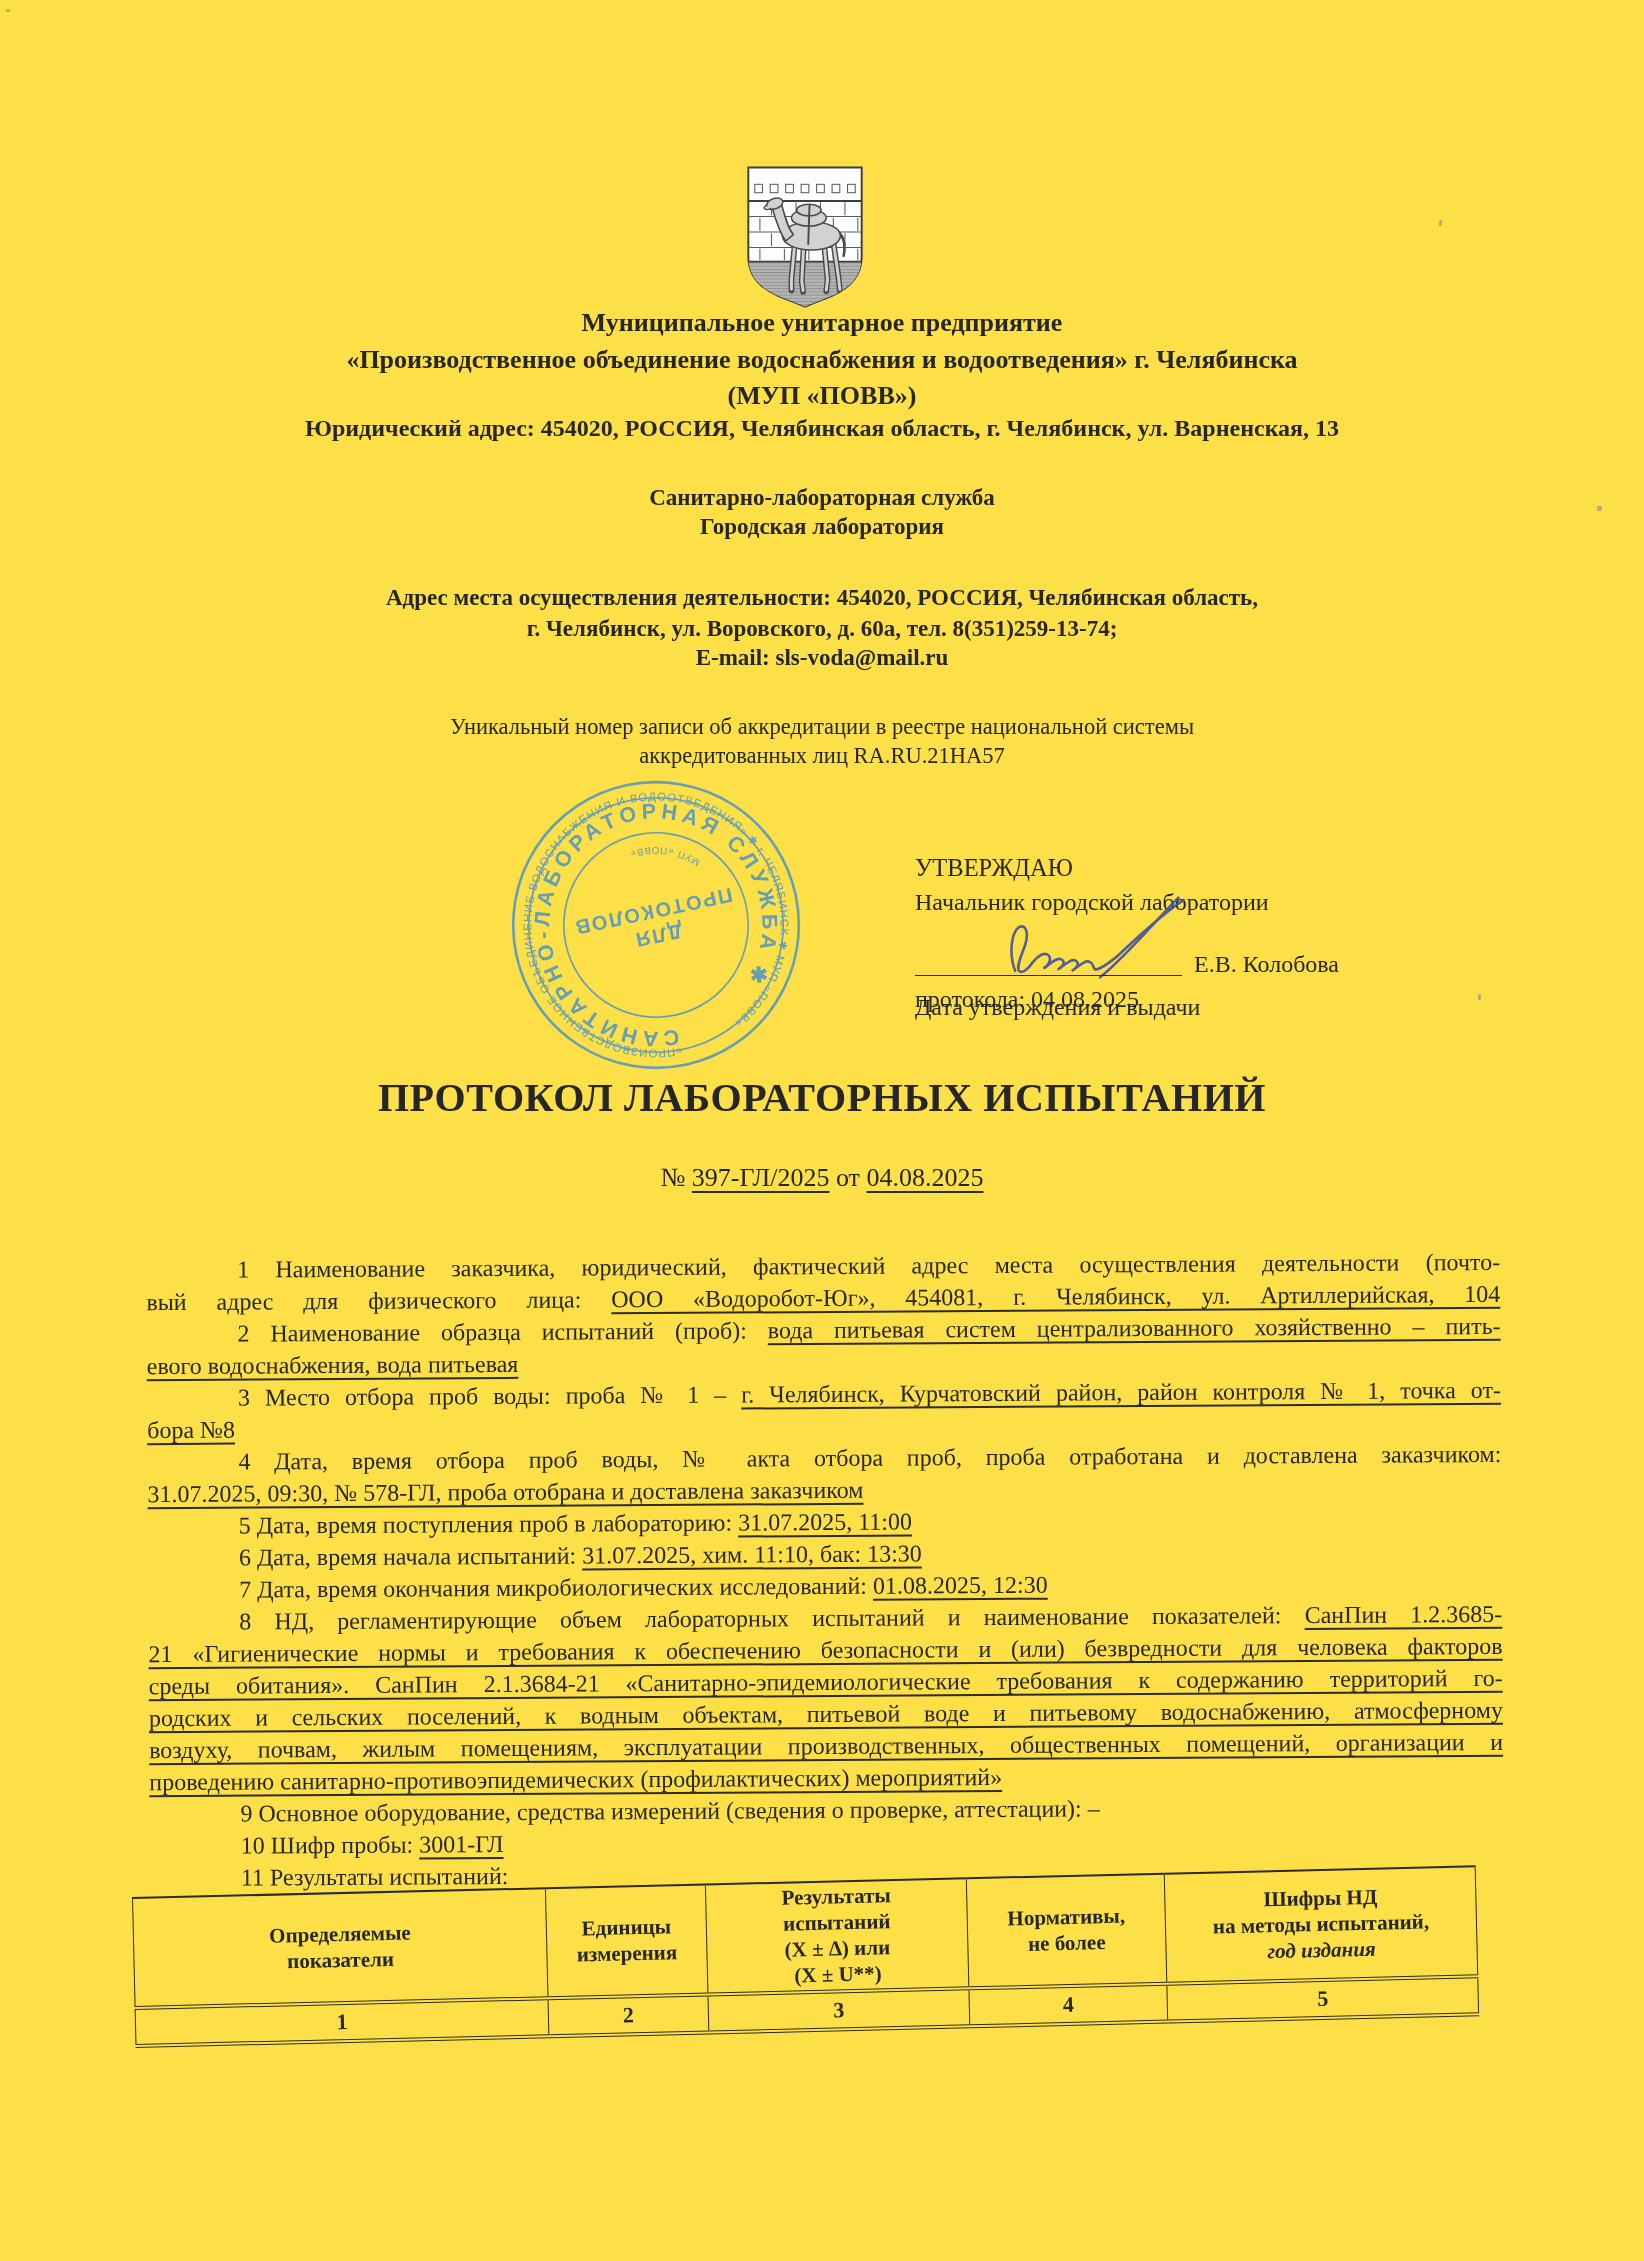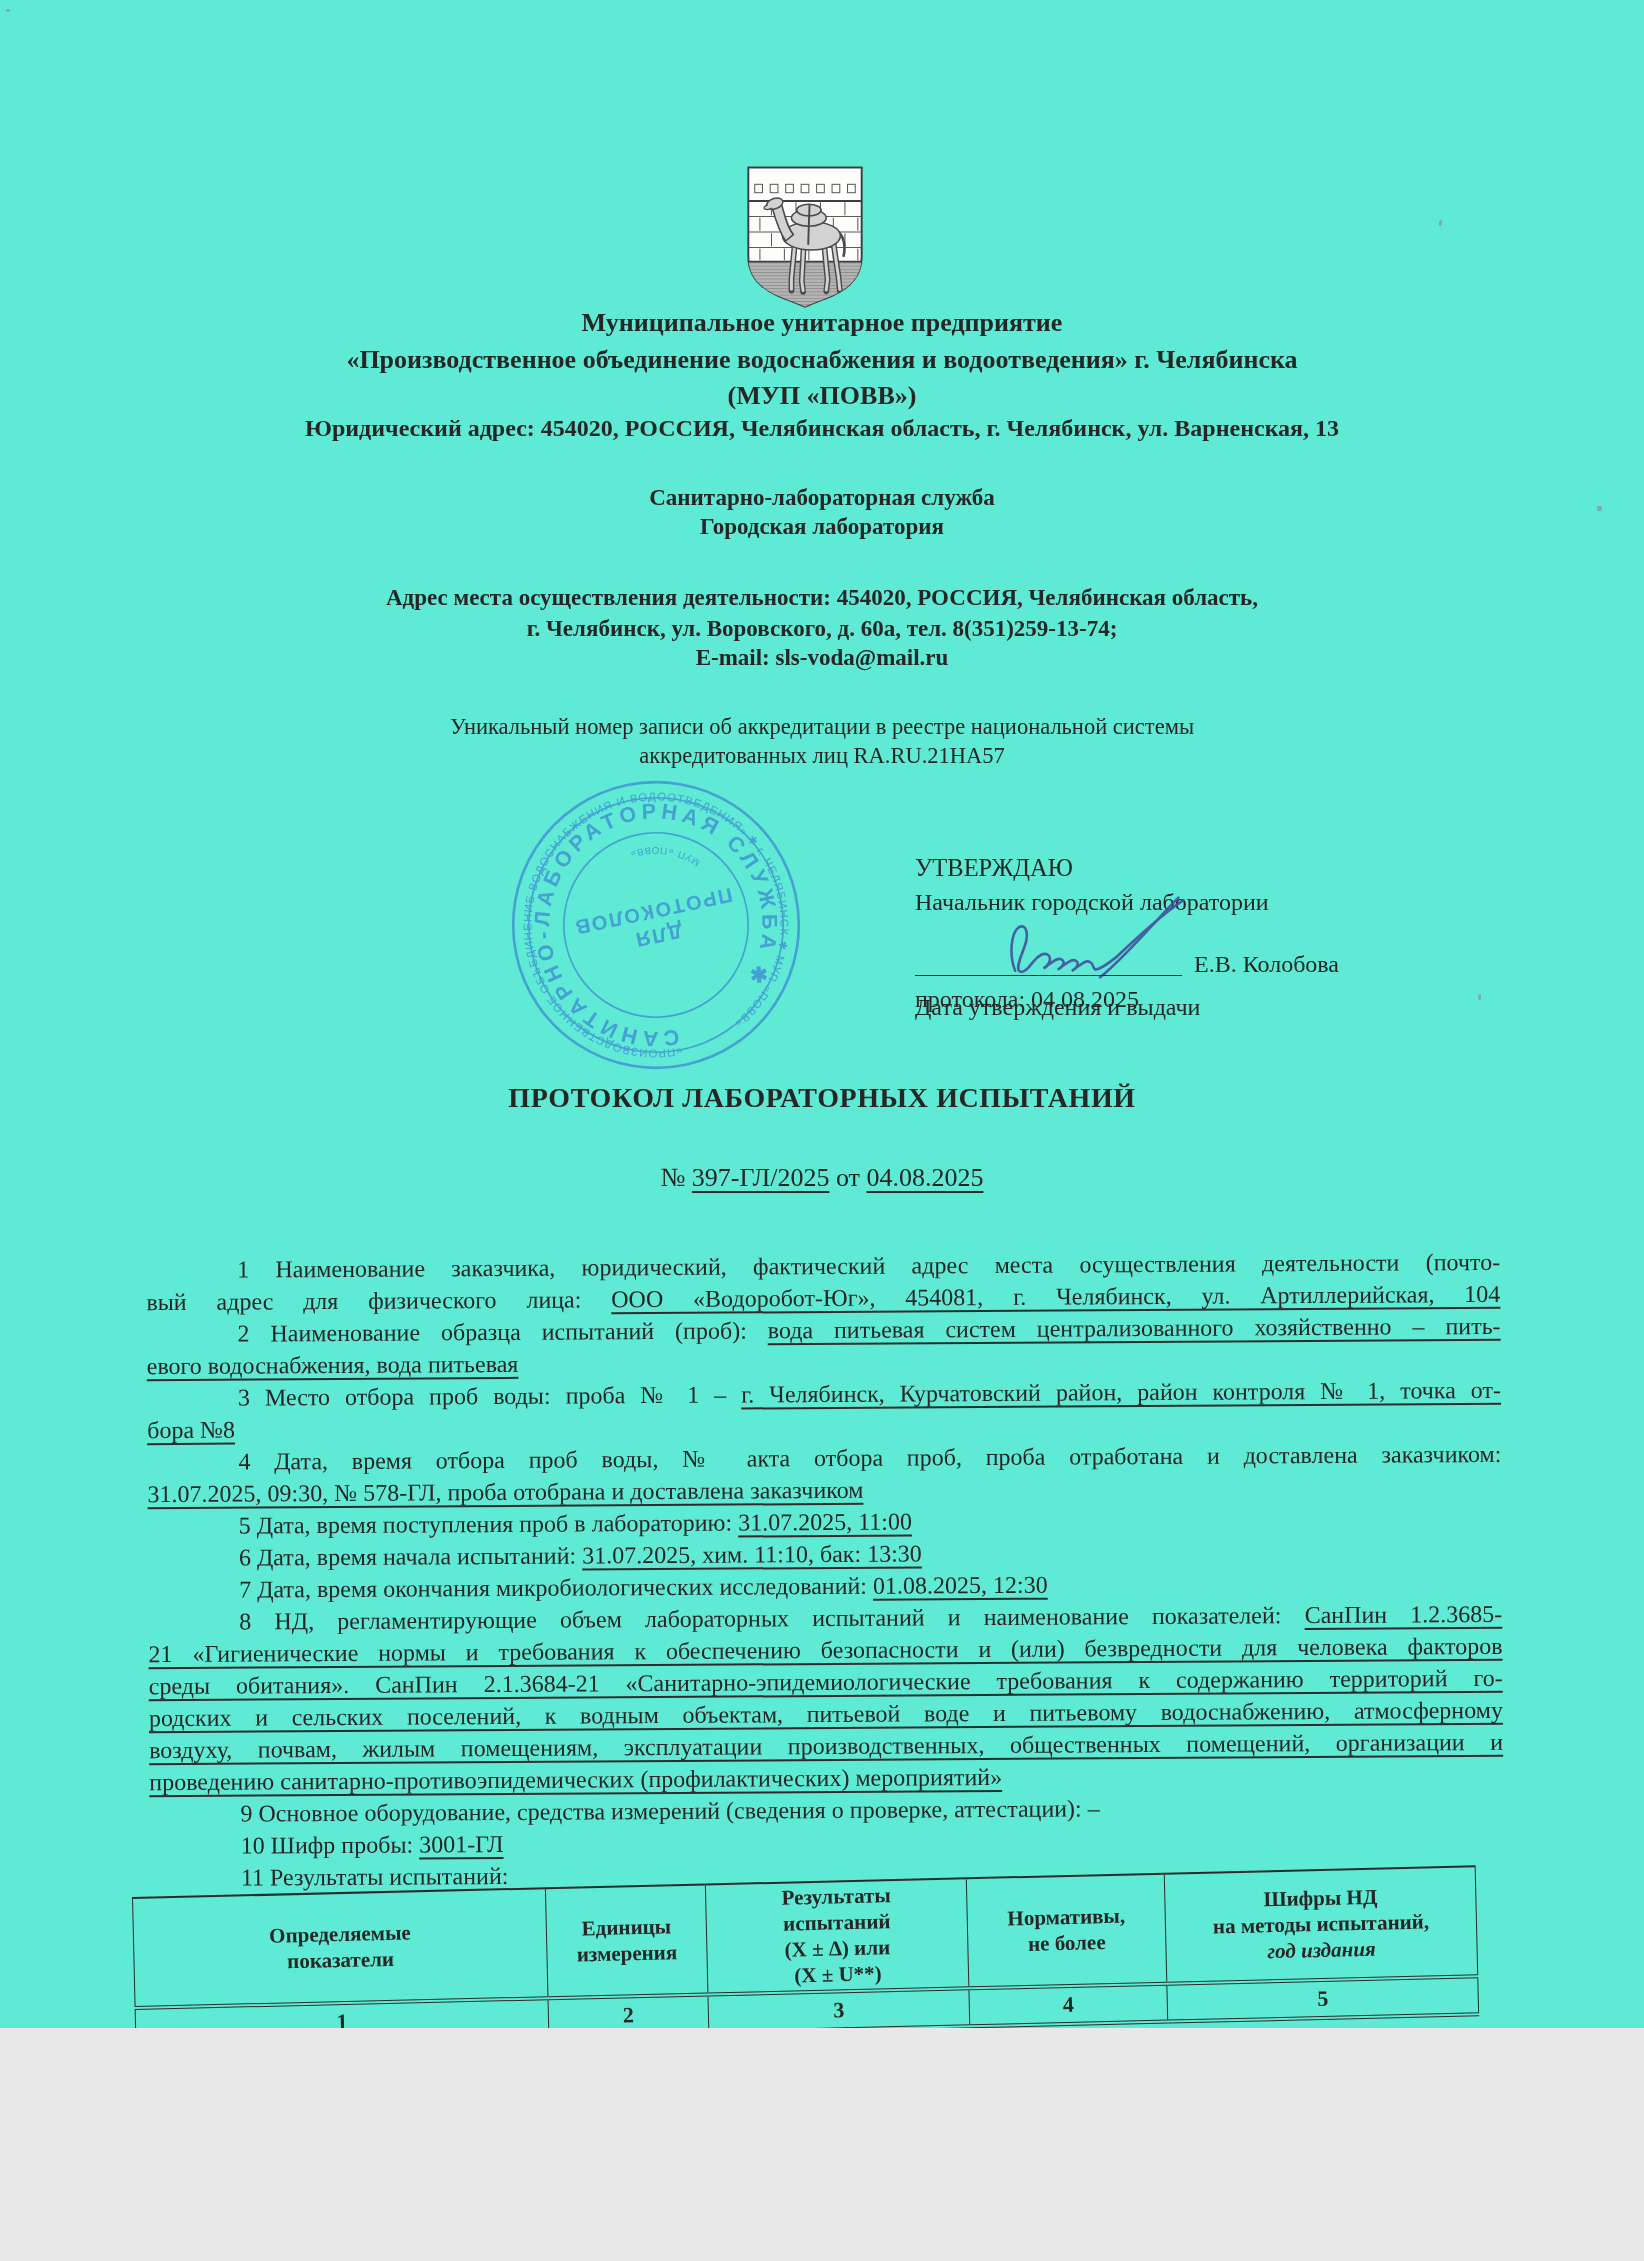--- a/index.html
+++ b/index.html
@@ -1,22 +1,22 @@
 <!DOCTYPE html>
 <html style="font-size:10.3px"><head>
 <meta charset="utf-8">
 <style>
   html,body{margin:0;padding:0;background:#e8e8e8;}
-  .page{position:relative;width:1644px;height:2028px;background:#5eead4;
+  .page{position:relative;width:1644px;height:2261px;background:#fde047;
         font-family:"Liberation Serif", serif;color:#262626;overflow:hidden;}
   .abs{position:absolute;}
   .c{position:absolute;left:0;width:1644px;text-align:center;}
   .b{font-weight:700;}
   .fs40{font-size:26px;line-height:31px;}
-  .fs46{font-size:28px;line-height:33px;letter-spacing:0.6px;}
+  .fs46{font-size:40px;line-height:33px;letter-spacing:0.6px;}
   .fs37{font-size:24px;line-height:28px;}
   .fs36{font-size:23px;line-height:28px;}
   .fs35{font-size:22.5px;line-height:27px;}
   .u{text-decoration:underline;text-decoration-thickness:1.6px;text-underline-offset:4.5px;text-decoration-color:#2c2c2c;}
   
   #body-text{position:absolute;left:148px;top:1250px;width:1354px;font-size:24px;
              transform:rotate(-0.35deg);transform-origin:50% 50%;}
   .bline{height:32px;line-height:32px;text-align:left;}
   .bline.just{text-align:justify;text-align-last:justify;}
   .bline.ind{padding-left:91px;}

